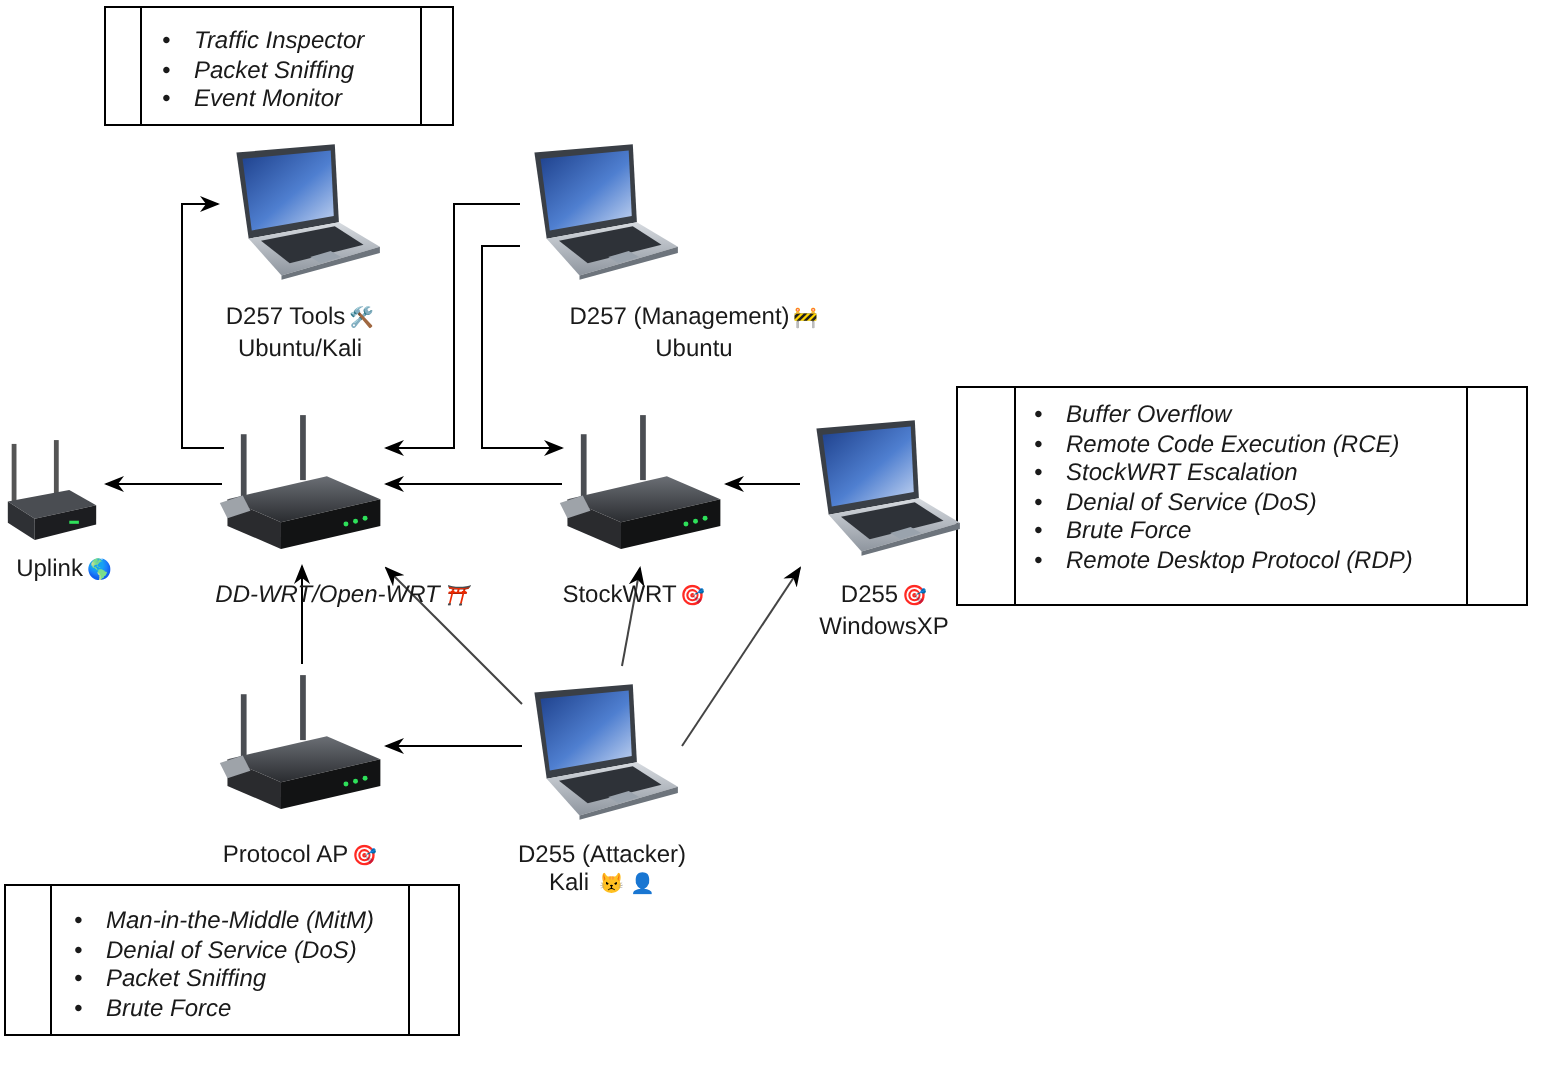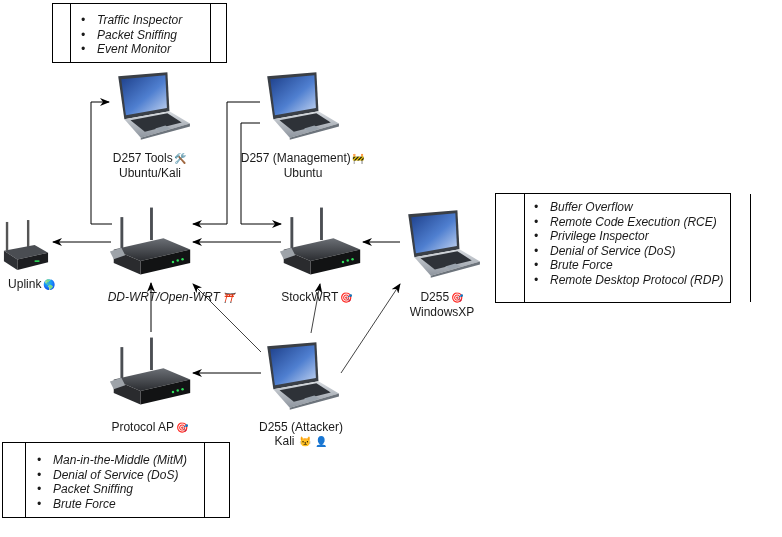--- a/index.html
+++ b/index.html
@@ -83,27 +83,27 @@
 <div class="listbox" style="left:52px;top:3px;width:175px;height:60px;">
   <div class="col-l" style="left:17px"></div>
   <div class="col-r" style="left:157px"></div>
   <ul style="left:24px;top:9px;">
     <li>Traffic Inspector</li>
     <li>Packet Sniffing</li>
     <li>Event Monitor</li>
   </ul>
 </div>
 
-<div class="listbox" style="left:495px;top:193px;width:236px;height:110px;">
+<div class="listbox" style="left:478px;top:193px;width:286px;height:110px;">
   <div class="col-l" style="left:28px"></div>
   <div class="col-r" style="left:254px"></div>
   <ul style="left:34px;top:6px;">
     <li>Buffer Overflow</li>
     <li>Remote Code Execution (RCE)</li>
-    <li>Privilege Inspector</li>
+    <li>StockWRT Escalation</li>
     <li>Denial of Service (DoS)</li>
     <li>Brute Force</li>
     <li>Remote Desktop Protocol (RDP)</li>
   </ul>
 </div>
 
 <div class="listbox" style="left:2px;top:442px;width:228px;height:76px;">
   <div class="col-l" style="left:22px"></div>
   <div class="col-r" style="left:201px"></div>
   <ul style="left:30px;top:10px;">
@@ -136,21 +136,21 @@
     <use href="#router"></use>
   </svg>
 <svg class="device" style="left:259px;top:342px;" width="82" height="68">
     <use href="#laptop"></use>
   </svg>
 
 <div class="label" style="left:90px;top:151px;width:120px;">
   <span>D257 Tools</span><span class="emoji">🛠️</span><br>
   <span>Ubuntu/Kali</span>
 </div>
-<div class="label" style="left:228px;top:151px;width:150px;">
+<div class="label" style="left:228px;top:151px;width:150px;padding-left:44px;">
   <span>D257 (Management)</span><span class="emoji">🚧</span><br>
   <span>Ubuntu</span>
 </div>
 <div class="label" style="left:4px;top:277px;width:56px;text-align:center;">
   <span>Uplink</span><span class="emoji">🌎</span>
 </div>
 <div class="label" style="left:101px;top:290px;width:140px;font-style:italic;">
   <span>DD-WRT/Open-WRT</span><span class="emoji">⛩️</span>
 </div>
 <div class="label" style="left:272px;top:290px;width:90px;">

